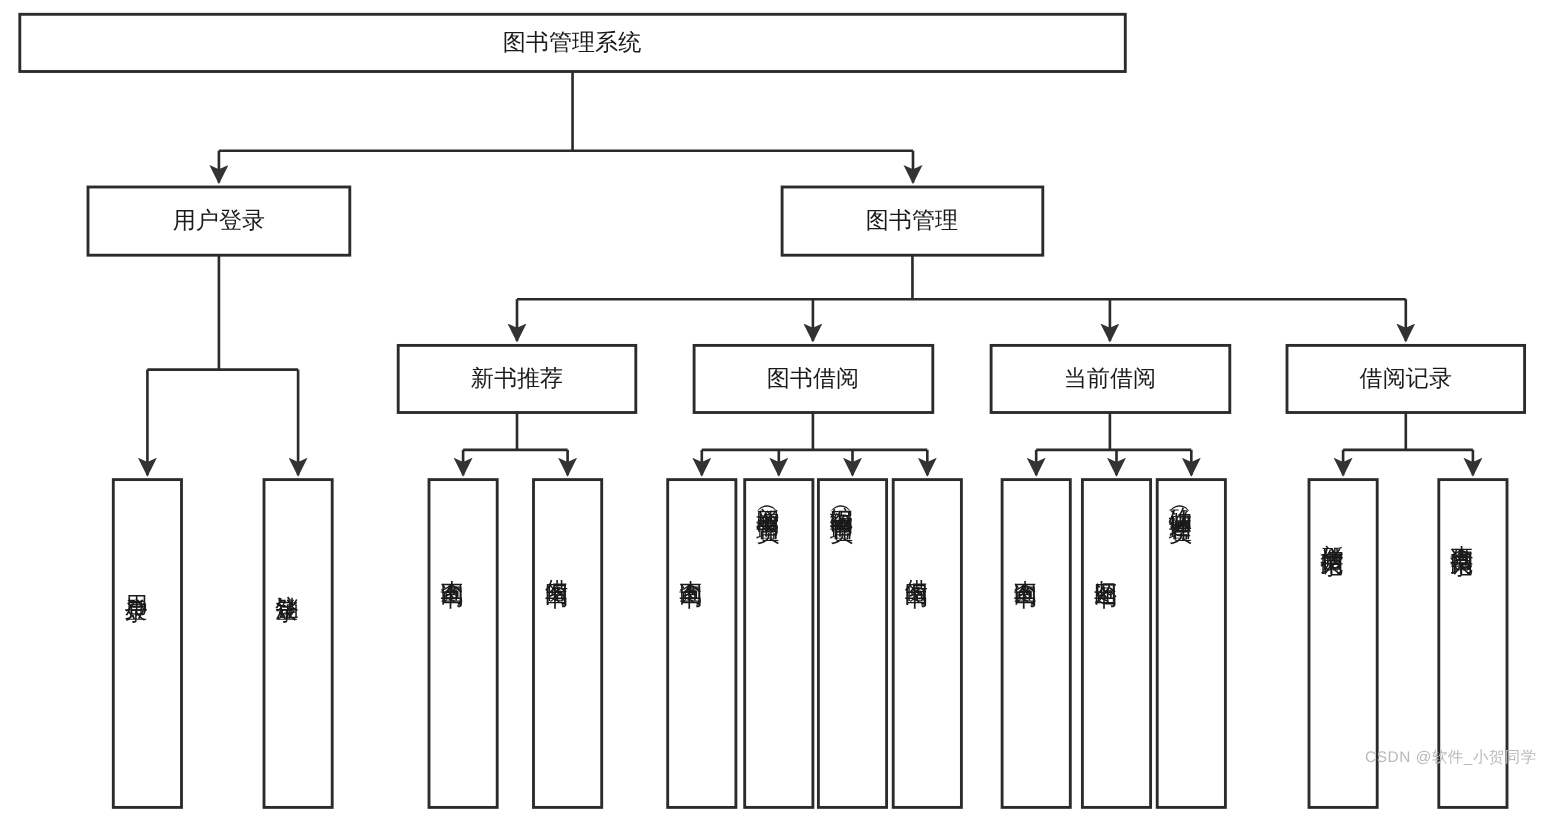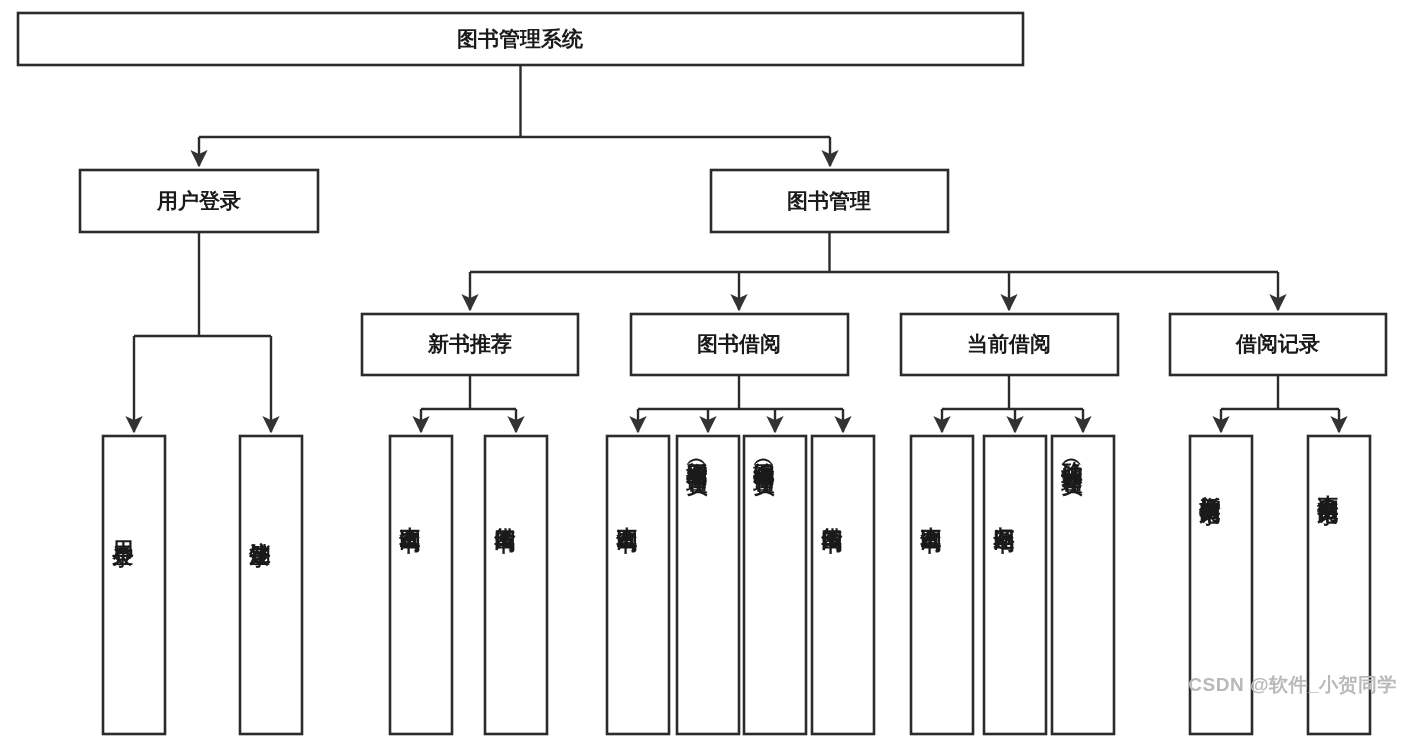--- a/index.html
+++ b/index.html
@@ -11,21 +11,20 @@
     width: 1405px;
     height: 747px;
     font-family: "Liberation Sans", "DejaVu Sans", sans-serif;
     overflow: hidden;
   }
   #diagram-root {
     position: relative;
     width: 1405px;
     height: 704px;
     background: #ffffff;
-    font-weight: bold;
   }
   svg#tree-svg {
     position: absolute;
     left: 0;
     top: 0;
     width: 1405px;
     height: 747px;
     display: block;
   }
   .node-rect {
@@ -63,21 +62,21 @@
     letter-spacing: 2px;
     white-space: nowrap;
     text-align: start;
     pointer-events: none;
   }
   .watermark {
     position: absolute;
     right: 8px;
     bottom: 6px;
     font-family: "Liberation Sans", "DejaVu Sans", sans-serif;
-    font-size: 19px;
+    font-size: 14px;
     color: #b9b9b9;
     letter-spacing: 0.5px;
     white-space: nowrap;
   }
 </style>
 </head>
 <body>
 
 <div id="diagram-root">
 

